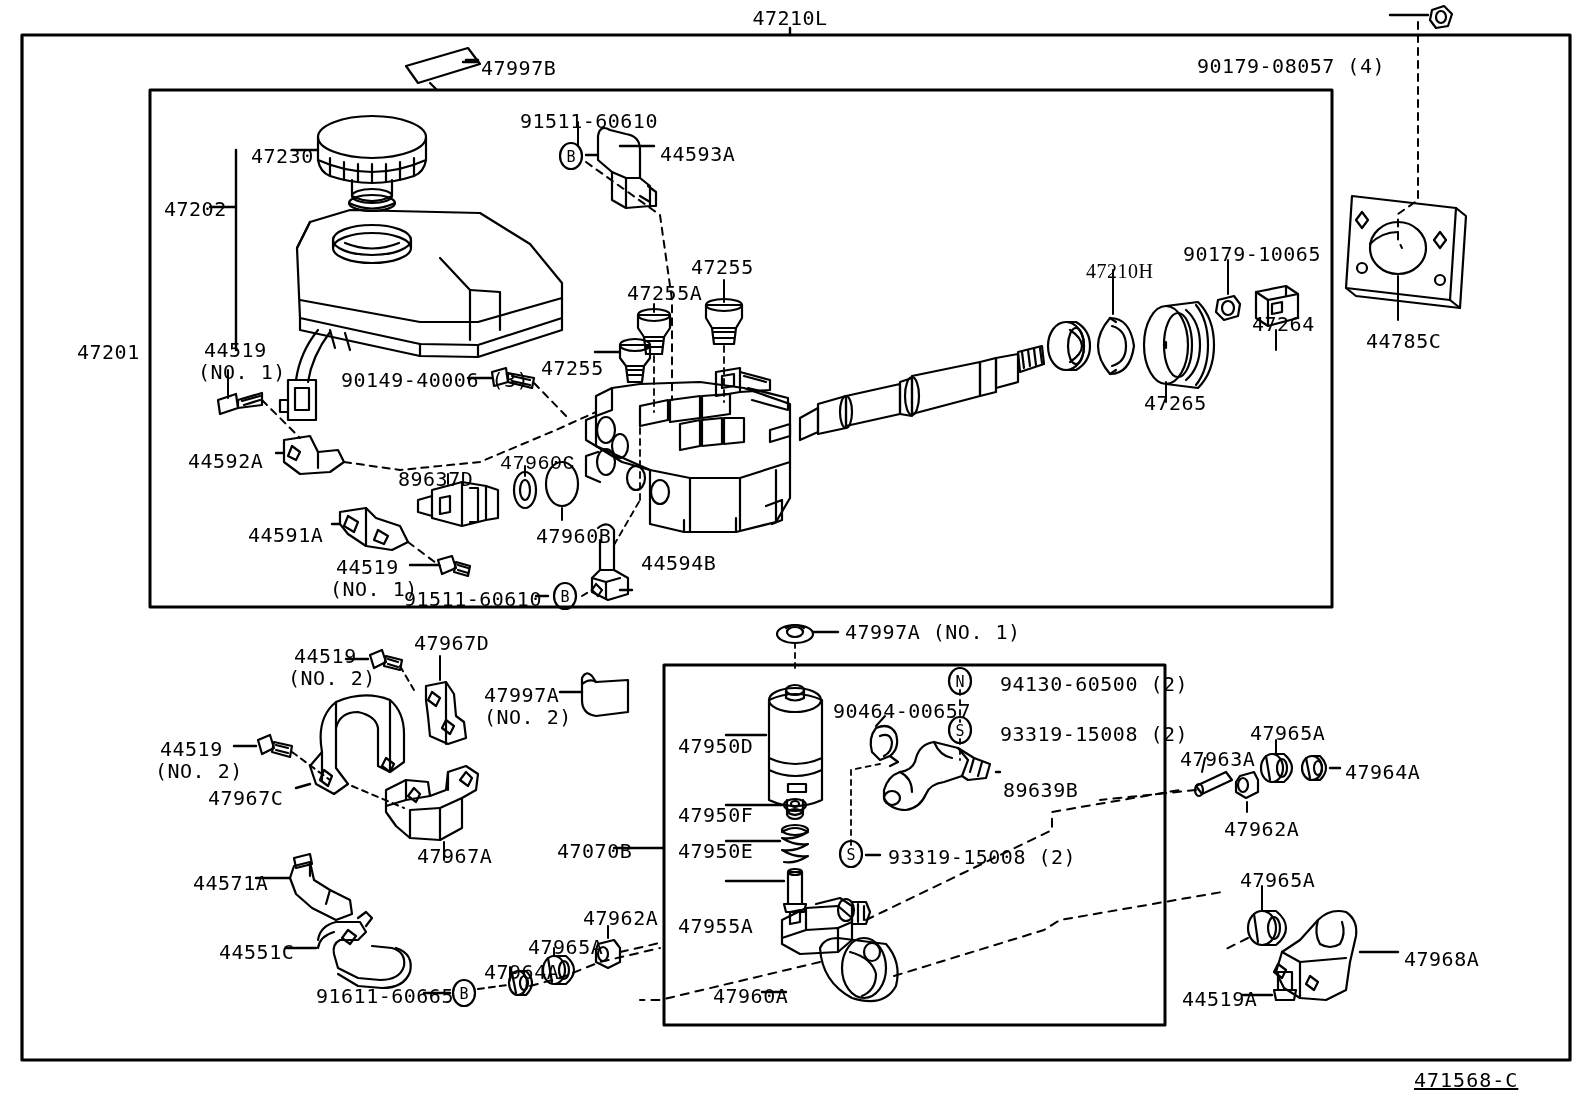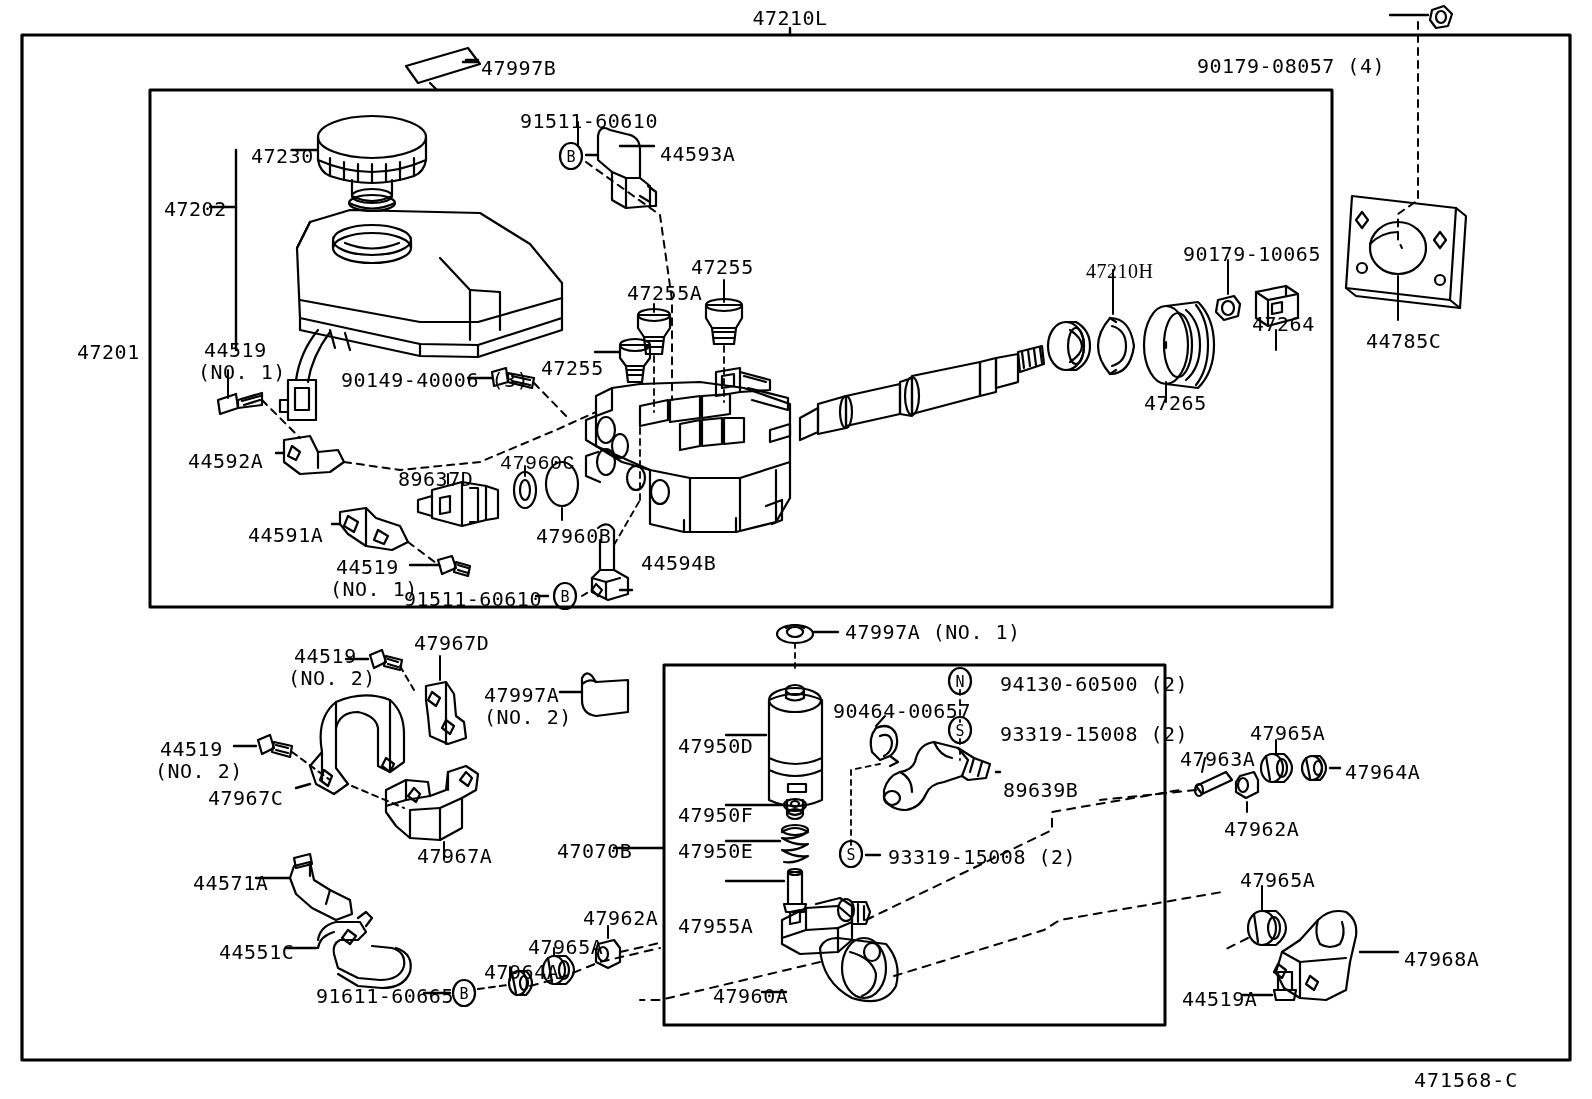--- a/index.html
+++ b/index.html
@@ -35,20 +35,21 @@
     line-height: 1.18;
     color: #000;
   }
   .lbl.c  { text-align: center; transform: translateX(-50%); }
   .lbl.r  { text-align: right;  transform: translateX(-100%); }
   .dwgno {
     position: absolute;
     font-size: 20px;
     letter-spacing: 1px;
     font-family: "DejaVu Sans Mono", "Liberation Mono", monospace;
+    text-decoration: underline;
   }
 </style>
 </head>
 <body>
 
 <div id="sheet">
 
   <svg class="layer" viewBox="0 0 1592 1099">
     <g fill="none" stroke="#000" stroke-width="2.2" stroke-linecap="round" stroke-linejoin="round">
 

